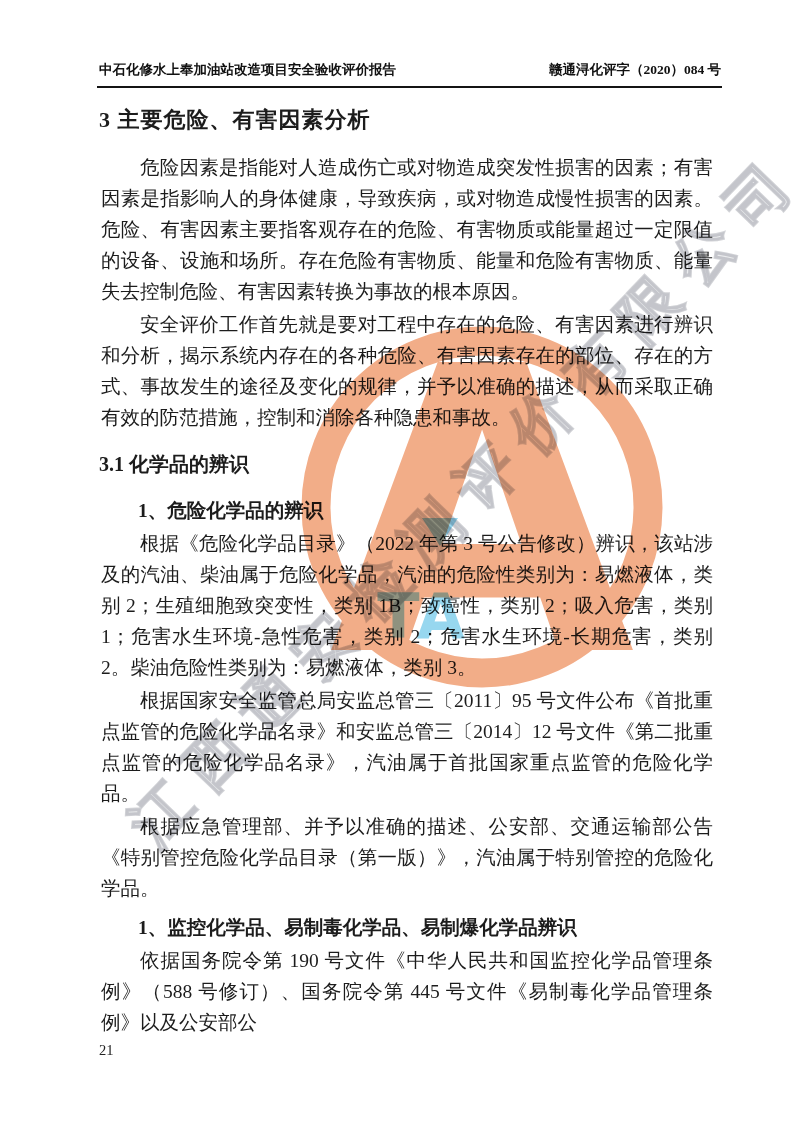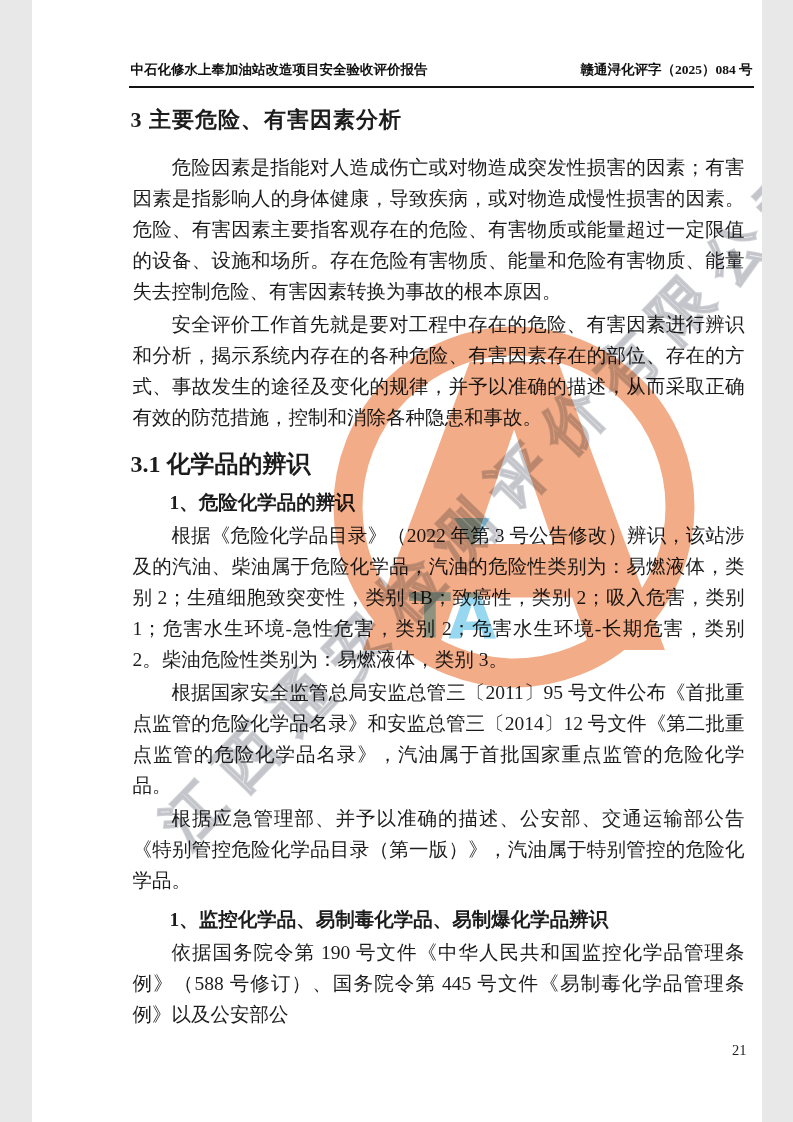--- a/index.html
+++ b/index.html
@@ -1,18 +1,18 @@
 <!DOCTYPE html>
 <html><head>
 <meta charset="utf-8">
 <style>
   html,body { margin:0; padding:0; background:#e8e8e8; }
   .page {
     position:relative;
-    width:730px; height:1122px;
+    width:793px; height:1122px;
     margin:0 auto;
     background:#ffffff;
     overflow:hidden;
     font-family:"Liberation Serif","DejaVu Serif",serif;
     color:#1c1c1c;
   }
 
   
   .header {
     position:absolute; left:99px; top:60px; width:622px;
@@ -26,35 +26,35 @@
 
   
   .content {
     position:absolute; left:99px; top:98px; width:616px; z-index:1;
   }
   .chapter-title {
     font-size:22px; font-weight:bold; line-height:32px;
     margin:6px 0 16px 0; letter-spacing:1px;
   }
   .section-title {
-    font-size:24px; font-weight:bold; line-height:30px; margin:16px 0 8px 0;
+    font-size:20px; font-weight:bold; line-height:30px; margin:16px 0 16px 0;
   }
   .item-title {
     font-size:19.5px; font-weight:bold; line-height:31px;
     margin:8px 0 0 0; text-indent:2em;
   }
   .para {
     font-size:19.5px; line-height:31px; margin:2px;
     text-align:justify; text-indent:2em;
   }
 
   
   .footer {
     position:absolute; left:99px; top:1042px; width:616px;
-    text-align:right; font-size:14.5px; color:#222; z-index:1;
+    text-align:left; font-size:14.5px; color:#222; z-index:1;
   }
 
   
   .wm { position:absolute; pointer-events:none; mix-blend-mode:multiply; }
 
   .wm-diagonal {
     left:112px; top:808px;
     transform:rotate(-46deg); transform-origin:0 0;
     white-space:nowrap;
     font-size:60px; font-weight:bold; letter-spacing:18px;
@@ -86,21 +86,21 @@
     -webkit-text-stroke:2px rgba(195,30,30,0.6);
   }
 </style>
 </head>
 <body>
 
 <div class="page">
 
   <div class="header">
     <span>中石化修水上奉加油站改造项目安全验收评价报告</span>
-    <span>赣通浔化评字（2025）084 号</span>
+    <span>赣通浔化评字（2020）084 号</span>
   </div>
   <div class="header-rule"></div>
 
   <div class="content">
     <div class="chapter-title">3 主要危险、有害因素分析</div>
     <p class="para">危险因素是指能对人造成伤亡或对物造成突发性损害的因素；有害因素是指影响人的身体健康，导致疾病，或对物造成慢性损害的因素。危险、有害因素主要指客观存在的危险、有害物质或能量超过一定限值的设备、设施和场所。存在危险有害物质、能量和危险有害物质、能量失去控制危险、有害因素转换为事故的根本原因。</p>
     <p class="para">安全评价工作首先就是要对工程中存在的危险、有害因素进行辨识和分析，揭示系统内存在的各种危险、有害因素存在的部位、存在的方式、事故发生的途径及变化的规律，并予以准确的描述，从而采取正确有效的防范措施，控制和消除各种隐患和事故。</p>
     <div class="section-title">3.1 化学品的辨识</div>
     <div class="item-title">1、危险化学品的辨识</div>
     <p class="para">根据《危险化学品目录》（2022 年第 3 号公告修改）辨识，该站涉及的汽油、柴油属于危险化学品，汽油的危险性类别为：易燃液体，类别 2；生殖细胞致突变性，类别 1B；致癌性，类别 2；吸入危害，类别 1；危害水生环境-急性危害，类别 2；危害水生环境-长期危害，类别 2。柴油危险性类别为：易燃液体，类别 3。</p>

